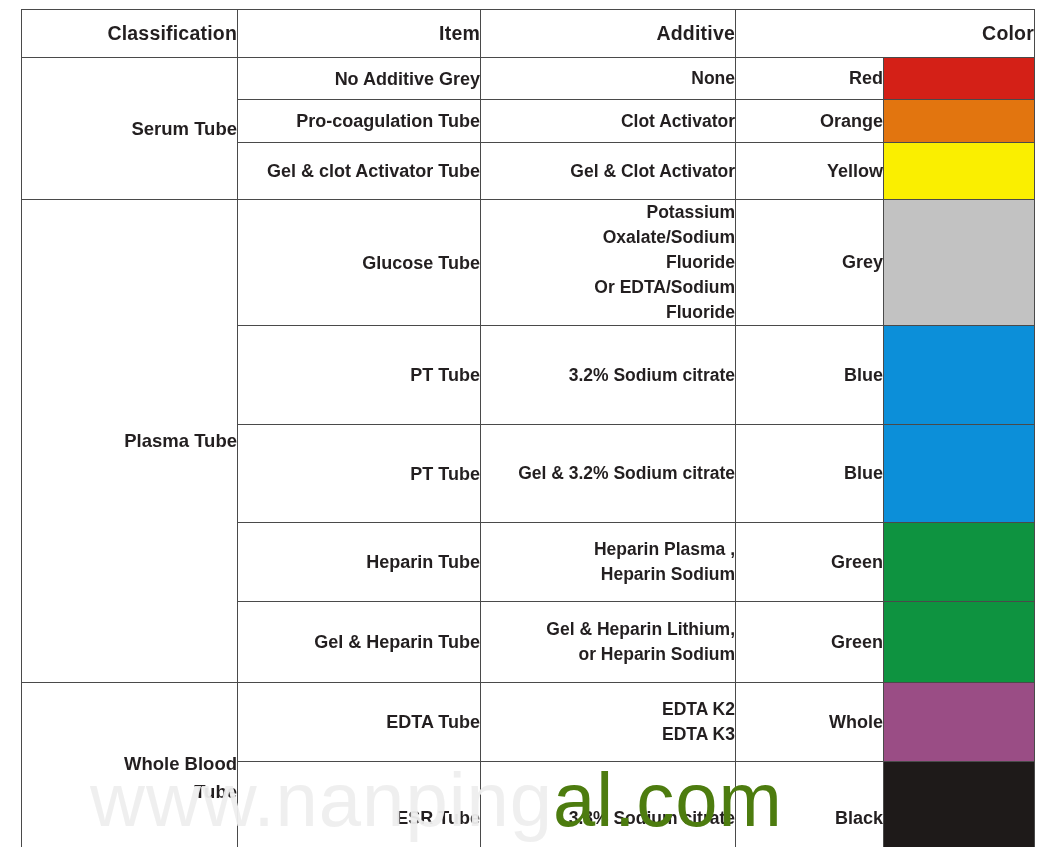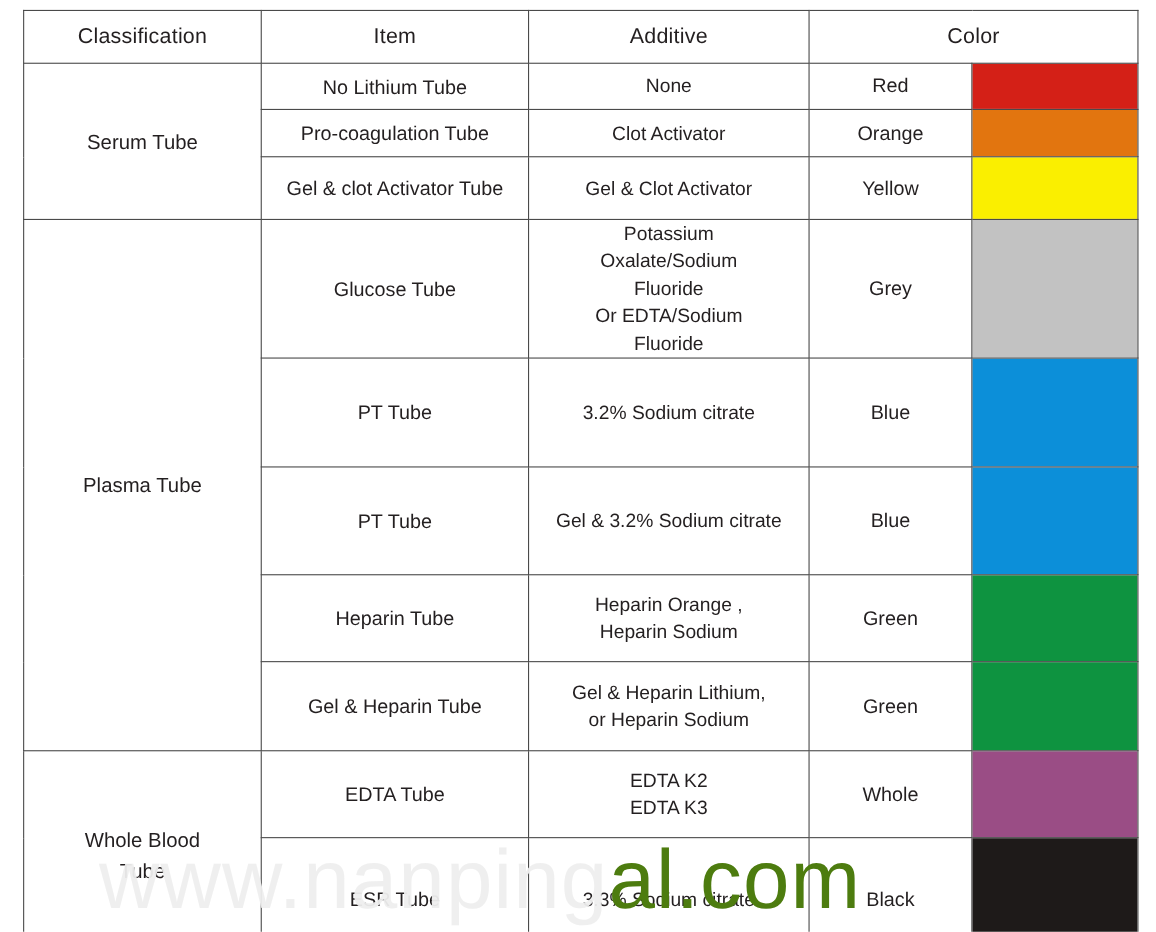--- a/index.html
+++ b/index.html
@@ -55,22 +55,22 @@
     background: transparent;
   }
 
   table.tube-table td,
   table.tube-table th {
     border: 1.6px solid #4a4a4a;
     padding: 0;
     background: #ffffff;
     color: #231f20;
     vertical-align: middle;
-    text-align: center;
-    font-weight: normal;
+    text-align: right;
+    font-weight: bold;
   }
 
   
   col.c-class   { width: 216px; }
   col.c-item    { width: 243px; }
   col.c-add     { width: 255px; }
   col.c-colname { width: 148px; }
   col.c-swatch  { width: 151px; }
 
   thead th {
@@ -145,21 +145,21 @@
         <th>Classification</th>
         <th>Item</th>
         <th>Additive</th>
         <th colspan="2">Color</th>
       </tr>
     </thead>
     <tbody>
 
       <tr class="r1">
         <td class="cell-class" rowspan="3">Serum Tube</td>
-        <td class="cell-item">No Lithium Tube</td>
+        <td class="cell-item">No Additive Grey</td>
         <td class="cell-add">None</td>
         <td class="cell-colname">Red</td>
         <td class="cell-swatch">
             <span class="swatch" style="background-color: rgb(212, 32, 23);"></span>
           </td>
       </tr>
       <tr class="r2">
         <td class="cell-item">Pro-coagulation Tube</td>
         <td class="cell-add">Clot  Activator</td>
         <td class="cell-colname">Orange</td>
@@ -200,21 +200,21 @@
       <tr class="r6">
         <td class="cell-item">PT Tube</td>
         <td class="cell-add">Gel &amp; 3.2% Sodium citrate</td>
         <td class="cell-colname">Blue</td>
         <td class="cell-swatch">
             <span class="swatch" style="background-color: rgb(12, 143, 217);"></span>
           </td>
       </tr>
       <tr class="r7">
         <td class="cell-item">Heparin  Tube</td>
-        <td class="cell-add">Heparin Orange ,
+        <td class="cell-add">Heparin Plasma ,
 Heparin Sodium</td>
         <td class="cell-colname">Green</td>
         <td class="cell-swatch">
             <span class="swatch" style="background-color: rgb(14, 147, 64);"></span>
           </td>
       </tr>
       <tr class="r8">
         <td class="cell-item">Gel &amp; Heparin  Tube</td>
         <td class="cell-add">Gel &amp;  Heparin Lithium,
 or Heparin Sodium</td>

